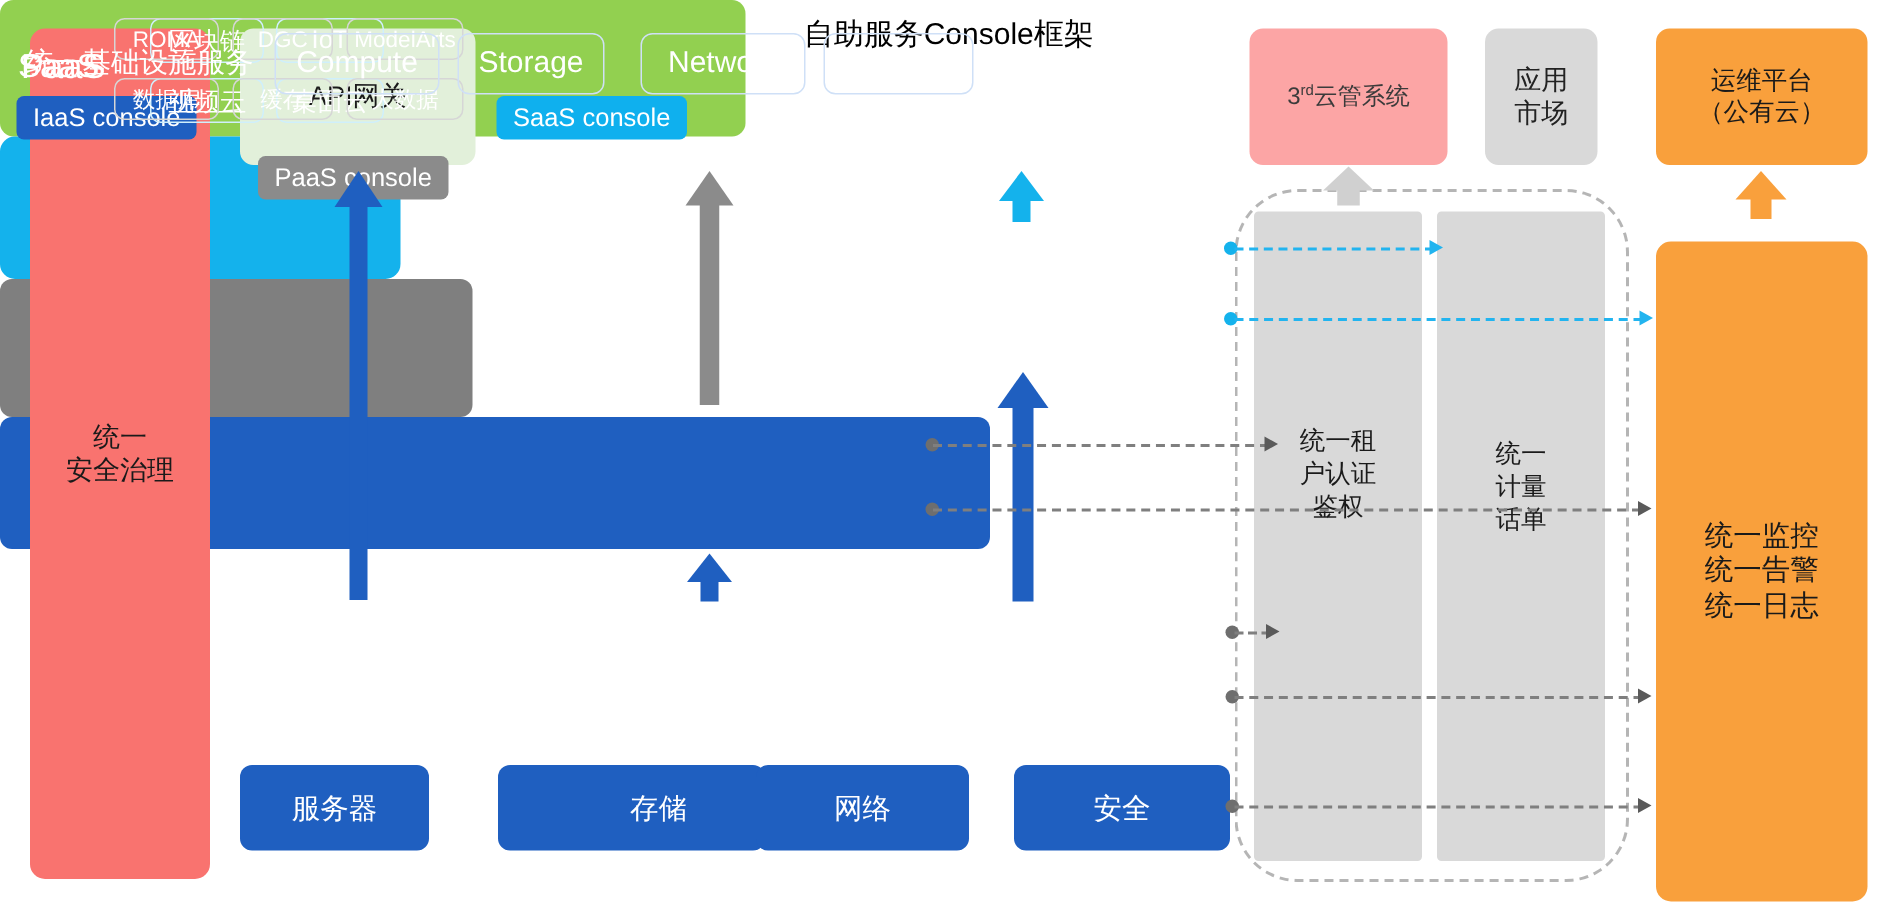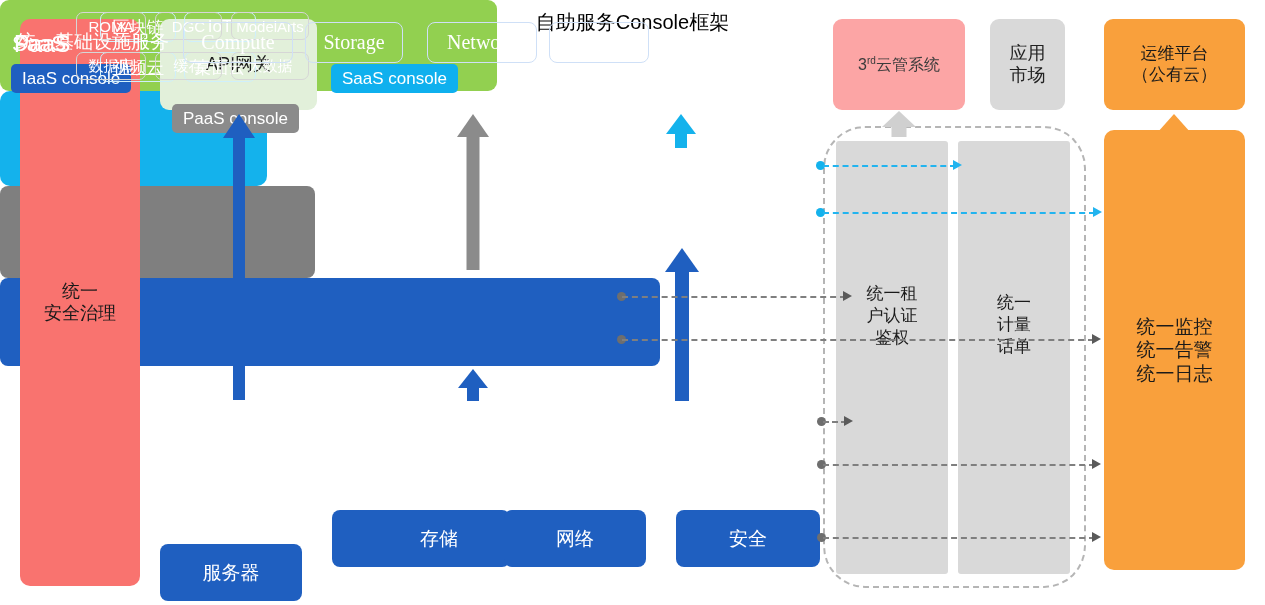--- a/index.html
+++ b/index.html
@@ -85,21 +85,21 @@
   #third-cloud sup { font-size: 10px; vertical-align: super; }
   #app-market {
     left: 990px; top: 19px; width: 75px; height: 91px;
     background: #d9d9d9; color: #222222; font-size: 18px;
   }
   #ops-platform-top {
     left: 1104px; top: 19px; width: 141px; height: 91px;
     background: #f9a03c; color: #1a1a1a; font-size: 17px;
   }
   #ops-platform-main {
-    left: 1104px; top: 130px; width: 141px; height: 440px;
+    left: 1104px; top: 161px; width: 141px; height: 440px;
     background: #f9a03c; color: #1a1a1a; font-size: 19px;
     border-radius: 10px;
   }
 
   
   #saas-block {
     left: 553px; top: 146px; width: 267px; height: 95px;
     background: #14b2ec; border-radius: 10px;
   }
   #saas-label {
@@ -147,21 +147,20 @@
   }
   .infra-item {
     position: absolute; top: 22px;
     height: 41px;
     display: flex; align-items: center; justify-content: center;
     border: 1.8px solid #cfe0f7;
     border-radius: 8px;
     color: #ffffff;
     font-size: 20px;
     box-sizing: border-box;
-    font-family: Liberation Serif, serif;
   }
 
   
   .hw-box {
     position: absolute; top: 510px; height: 57px;
     background: #1f5fc0; color: #ffffff;
     display: flex; align-items: center; justify-content: center;
     font-size: 19px;
     border-radius: 8px;
   }
@@ -295,21 +294,21 @@
   </div>
 
   <div id="infra-bar">
     <div id="infra-label">统一基础设施服务</div>
     <div class="infra-item" style="left:183px; width:110px;">Compute</div>
     <div class="infra-item" style="left:305px; width:98px;">Storage</div>
     <div class="infra-item" style="left:427px; width:110px;">Network</div>
     <div class="infra-item" style="left:549px; width:100px;">CCE</div>
   </div>
 
-  <div class="hw-box" style="left:160px; width:142px;margin-top:34px;">服务器</div>
+  <div class="hw-box" style="left:160px; width:126px;">服务器</div>
   <div class="hw-box" style="left:332px; width:142px;padding-left:36px;">存储</div>
   <div class="hw-box" style="left:504px; width:142px;">网络</div>
   <div class="hw-box" style="left:676px; width:144px;">安全</div>
 
   <div id="dashed-container"></div>
   <div class="gray-col" id="gray-col-auth"></div>
   <div class="gray-col" id="gray-col-meter"></div>
   <div class="gray-col-label" id="label-auth">
     <div>统一租</div>
     <div>户认证</div>

